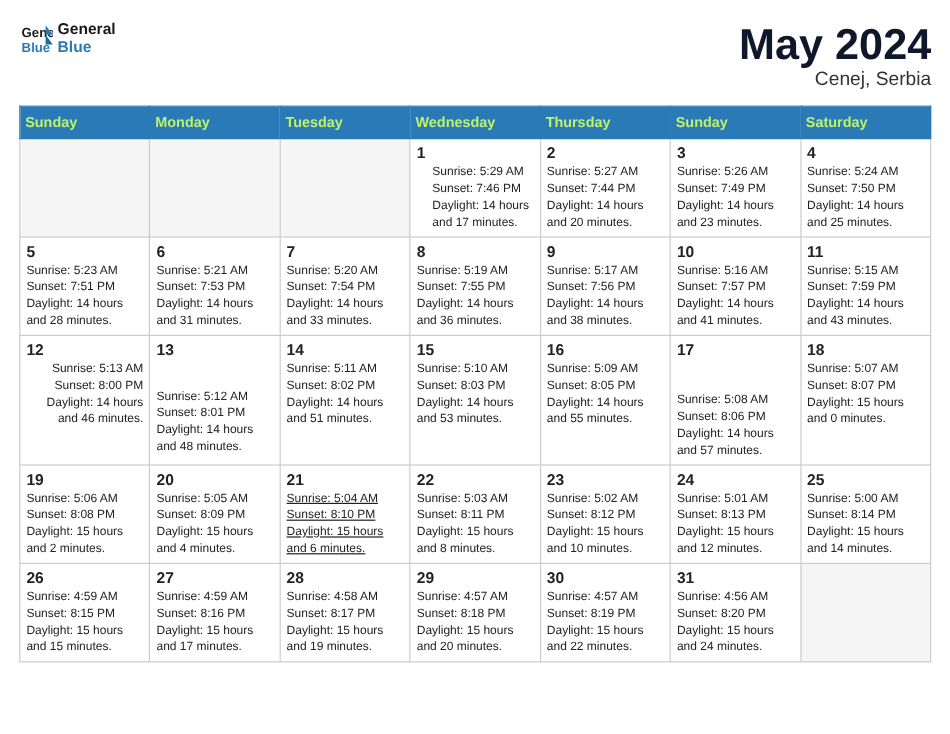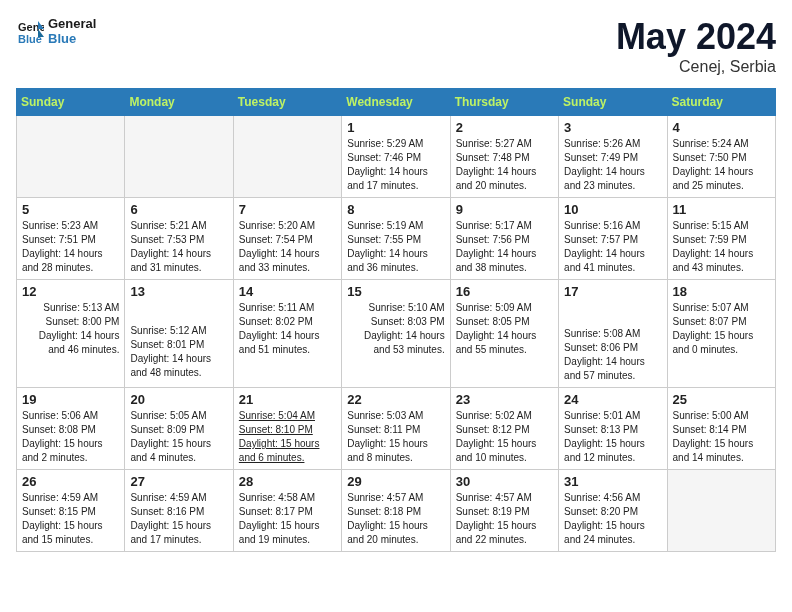--- a/index.html
+++ b/index.html
@@ -108,29 +108,29 @@
         <th>Saturday</th>
       </tr>
   </thead>
   <tbody id="calendar-body">
       <tr>
         <td class="empty"></td>
         <td class="empty"></td>
         <td class="empty"></td>
         <td>
           <div class="day-number">1</div>
-          <div class="day-info" style="white-space: pre-line;">Sunrise: 5:29 AM
+          <div class="day-info" style="white-space: pre-line; margin-left: 13px;">Sunrise: 5:29 AM
 Sunset: 7:46 PM
 Daylight: 14 hours
 and 17 minutes.</div>
         </td>
         <td>
           <div class="day-number">2</div>
           <div class="day-info" style="white-space: pre-line;">Sunrise: 5:27 AM
-Sunset: 7:48 PM
+Sunset: 7:44 PM
 Daylight: 14 hours
 and 20 minutes.</div>
         </td>
         <td>
           <div class="day-number">3</div>
           <div class="day-info" style="white-space: pre-line;">Sunrise: 5:26 AM
 Sunset: 7:49 PM
 Daylight: 14 hours
 and 23 minutes.</div>
         </td>
@@ -210,21 +210,21 @@
         </td>
         <td>
           <div class="day-number">14</div>
           <div class="day-info" style="white-space: pre-line;">Sunrise: 5:11 AM
 Sunset: 8:02 PM
 Daylight: 14 hours
 and 51 minutes.</div>
         </td>
         <td>
           <div class="day-number">15</div>
-          <div class="day-info" style="white-space: pre-line; text-align: right;">Sunrise: 5:10 AM
+          <div class="day-info" style="white-space: pre-line;">Sunrise: 5:10 AM
 Sunset: 8:03 PM
 Daylight: 14 hours
 and 53 minutes.</div>
         </td>
         <td>
           <div class="day-number">16</div>
           <div class="day-info" style="white-space: pre-line;">Sunrise: 5:09 AM
 Sunset: 8:05 PM
 Daylight: 14 hours
 and 55 minutes.</div>

